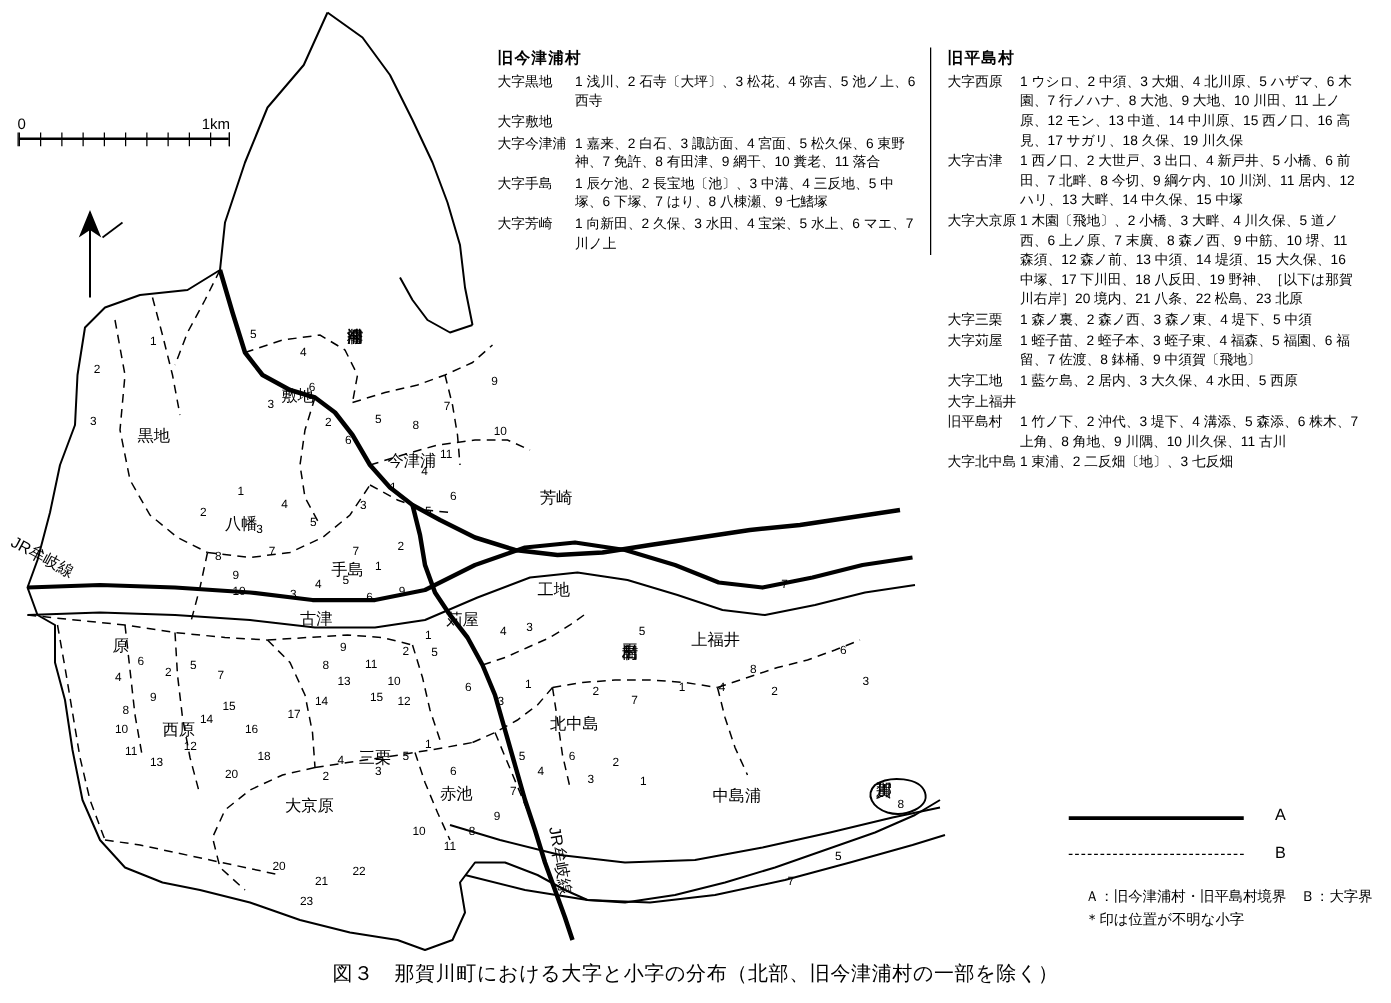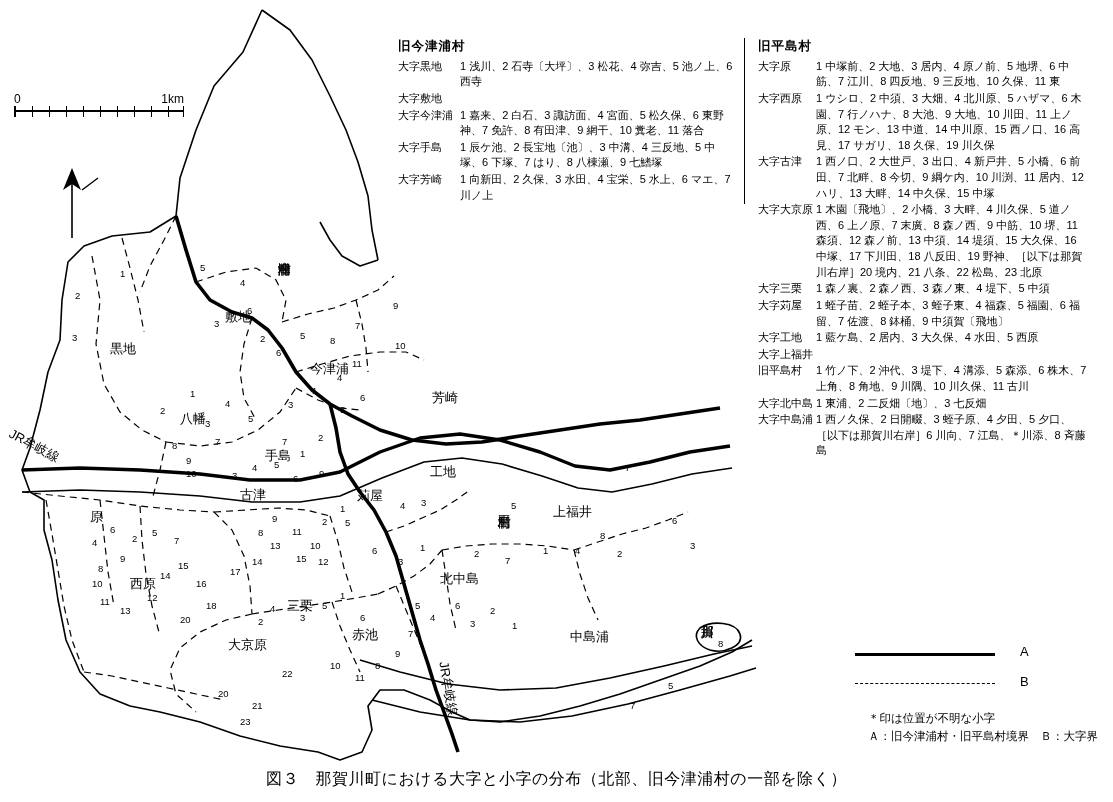--- a/index.html
+++ b/index.html
@@ -259,21 +259,21 @@
       <span class="mnum" style="left:147px;top:592px">12</span>
       <span class="mnum" style="left:160px;top:570px">14</span>
       <span class="mnum" style="left:178px;top:560px">15</span>
       <span class="mnum" style="left:196px;top:578px">16</span>
       <span class="mnum" style="left:230px;top:566px">17</span>
       <span class="mnum" style="left:206px;top:600px">18</span>
       <span class="mnum" style="left:180px;top:614px">20</span>
       <span class="mnum" style="left:218px;top:688px">20</span>
       <span class="mnum" style="left:252px;top:700px">21</span>
       <span class="mnum" style="left:240px;top:716px">23</span>
-      <span class="mnum" style="left:282px;top:668px">22</span>
+      <span class="mnum" style="left:282px;top:692px">22</span>
       <span class="mnum" style="left:258px;top:616px">2</span>
       <span class="mnum" style="left:270px;top:603px">4</span>
       <span class="mnum" style="left:300px;top:612px">3</span>
       <span class="mnum" style="left:322px;top:600px">5</span>
       <span class="mnum" style="left:340px;top:590px">1</span>
       <span class="mnum" style="left:360px;top:612px">6</span>
       <span class="mnum" style="left:408px;top:628px">7</span>
       <span class="mnum" style="left:395px;top:648px">9</span>
       <span class="mnum" style="left:375px;top:660px">8</span>
       <span class="mnum" style="left:355px;top:672px">11</span>
@@ -312,24 +312,20 @@
         <div class="row">
           <div class="key">大字芳崎</div>
           <div class="val">1 向新田、2 久保、3 水田、4 宝栄、5 水上、6 マエ、7 川ノ上</div>
         </div>
       </div>
   </div>
   <div class="col col-right">
     <div class="col-title">旧平島村</div>
     <div id="right-rows">
         <div class="row">
-          <div class="key">大字原</div>
-          <div class="val">1 中塚前、2 大地、3 居内、4 原ノ前、5 地堺、6 中筋、7 江川、8 四反地、9 三反地、10 久保、11 東</div>
-        </div>
-        <div class="row">
           <div class="key">大字西原</div>
           <div class="val">1 ウシロ、2 中須、3 大畑、4 北川原、5 ハザマ、6 木園、7 行ノハナ、8 大池、9 大地、10 川田、11 上ノ原、12 モン、13 中道、14 中川原、15 西ノ口、16 高見、17 サガリ、18 久保、19 川久保</div>
         </div>
         <div class="row">
           <div class="key">大字古津</div>
           <div class="val">1 西ノ口、2 大世戸、3 出口、4 新戸井、5 小橋、6 前田、7 北畔、8 今切、9 綱ケ内、10 川渕、11 居内、12 ハリ、13 大畔、14 中久保、15 中塚</div>
         </div>
         <div class="row">
           <div class="key">大字大京原</div>
           <div class="val">1 木園〔飛地〕、2 小橋、3 大畔、4 川久保、5 道ノ西、6 上ノ原、7 末廣、8 森ノ西、9 中筋、10 堺、11 森須、12 森ノ前、13 中須、14 堤須、15 大久保、16 中塚、17 下川田、18 八反田、19 野神、［以下は那賀川右岸］20 境内、21 八条、22 松島、23 北原</div>
@@ -349,39 +345,35 @@
         <div class="row">
           <div class="key">大字上福井</div>
         </div>
         <div class="row">
           <div class="key">旧平島村</div>
           <div class="val">1 竹ノ下、2 沖代、3 堤下、4 溝添、5 森添、6 株木、7 上角、8 角地、9 川隅、10 川久保、11 古川</div>
         </div>
         <div class="row">
           <div class="key">大字北中島</div>
           <div class="val">1 東浦、2 二反畑〔地〕、3 七反畑</div>
-        </div>
-        <div class="row">
-          <div class="key">大字中島浦</div>
-          <div class="val">1 西ノ久保、2 日開畷、3 蛭子原、4 夕田、5 夕口、［以下は那賀川右岸］6 川向、7 江島、＊川添、8 斉藤島</div>
         </div>
       </div>
   </div>
 </div>
 
 <div class="legend-lines">
   <div id="legend-rows">
       <div class="ll-row">
         <span class="sym solid"></span>
         <span class="lab">A</span>
       </div>
       <div class="ll-row">
         <span class="sym dashed"></span>
         <span class="lab">B</span>
       </div>
     </div>
 </div>
 <div class="legend-note">
+  <div>Ａ：旧今津浦村・旧平島村境界　Ｂ：大字界</div>
   <div>＊印は位置が不明な小字</div>
-  <div>Ａ：旧今津浦村・旧平島村境界　Ｂ：大字界</div>
 </div>
 
 <div class="caption">図３　那賀川町における大字と小字の分布（北部、旧今津浦村の一部を除く）</div>
 
 </body></html>

